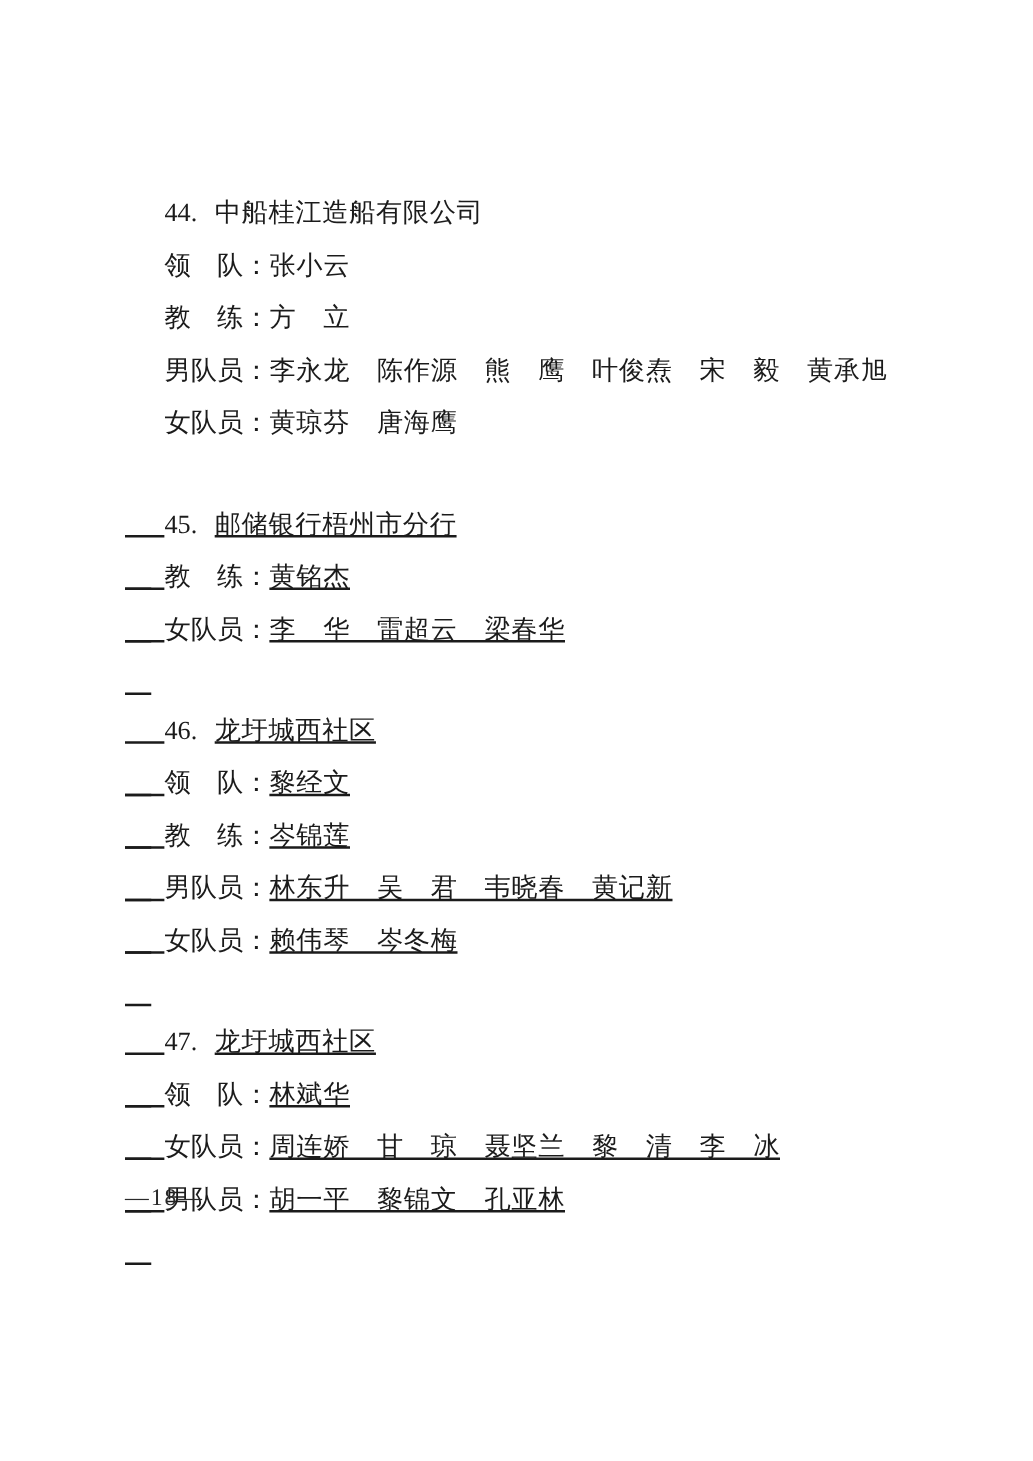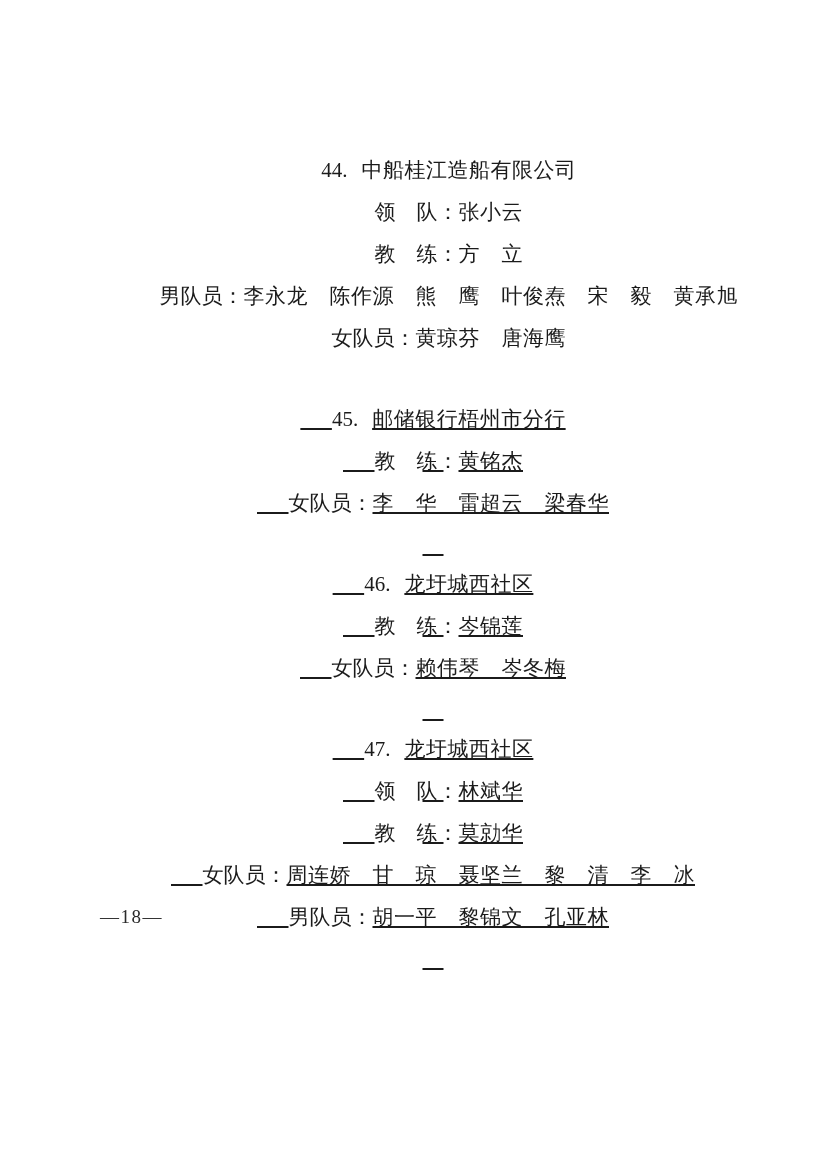--- a/index.html
+++ b/index.html
@@ -16,21 +16,20 @@
   }
   .doc-page {
     box-sizing: border-box;
     width: 826px;
     height: 1169px;
     padding: 107px 60px 0 100px;
     background: #ffffff;
   }
   .team {
     margin: 0;
-    text-align: center;
   }
   .team + .team {
     margin-top: 39px;
     text-decoration: underline;
   }
   .line {
     font-size: 21px;
     line-height: 42px;
     height: 42px;
     white-space: pre;
@@ -90,38 +89,41 @@
     <div class="line">
       <span class="row-label">女队员：</span><span class="row-value">李　华　雷超云　梁春华</span>
     </div>
   </section>
 
   <section class="team">
     <div class="line">
       <span class="team-number">46.</span><span class="team-name">龙圩城西社区</span>
     </div>
     <div class="line">
+      <span class="row-label">领　队：</span><span class="row-value">黎经文</span>
+    </div>
+    <div class="line">
       <span class="row-label">教　练：</span><span class="row-value">岑锦莲</span>
+    </div>
+    <div class="line">
+      <span class="row-label">男队员：</span><span class="row-value">林东升　吴　君　韦晓春　黄记新</span>
     </div>
     <div class="line">
       <span class="row-label">女队员：</span><span class="row-value">赖伟琴　岑冬梅</span>
     </div>
   </section>
 
   <section class="team">
     <div class="line">
       <span class="team-number">47.</span><span class="team-name">龙圩城西社区</span>
     </div>
     <div class="line">
       <span class="row-label">领　队：</span><span class="row-value">林斌华</span>
     </div>
     <div class="line">
-      <span class="row-label">教　练：</span><span class="row-value">莫勍华</span>
-    </div>
-    <div class="line">
       <span class="row-label">女队员：</span><span class="row-value">周连娇　甘　琼　聂坚兰　黎　清　李　冰</span>
     </div>
     <div class="line">
       <span class="row-label">男队员：</span><span class="row-value">胡一平　黎锦文　孔亚林</span>
     </div>
   </section>
 
   <div class="page-number">—18—</div>
 
 </div>

